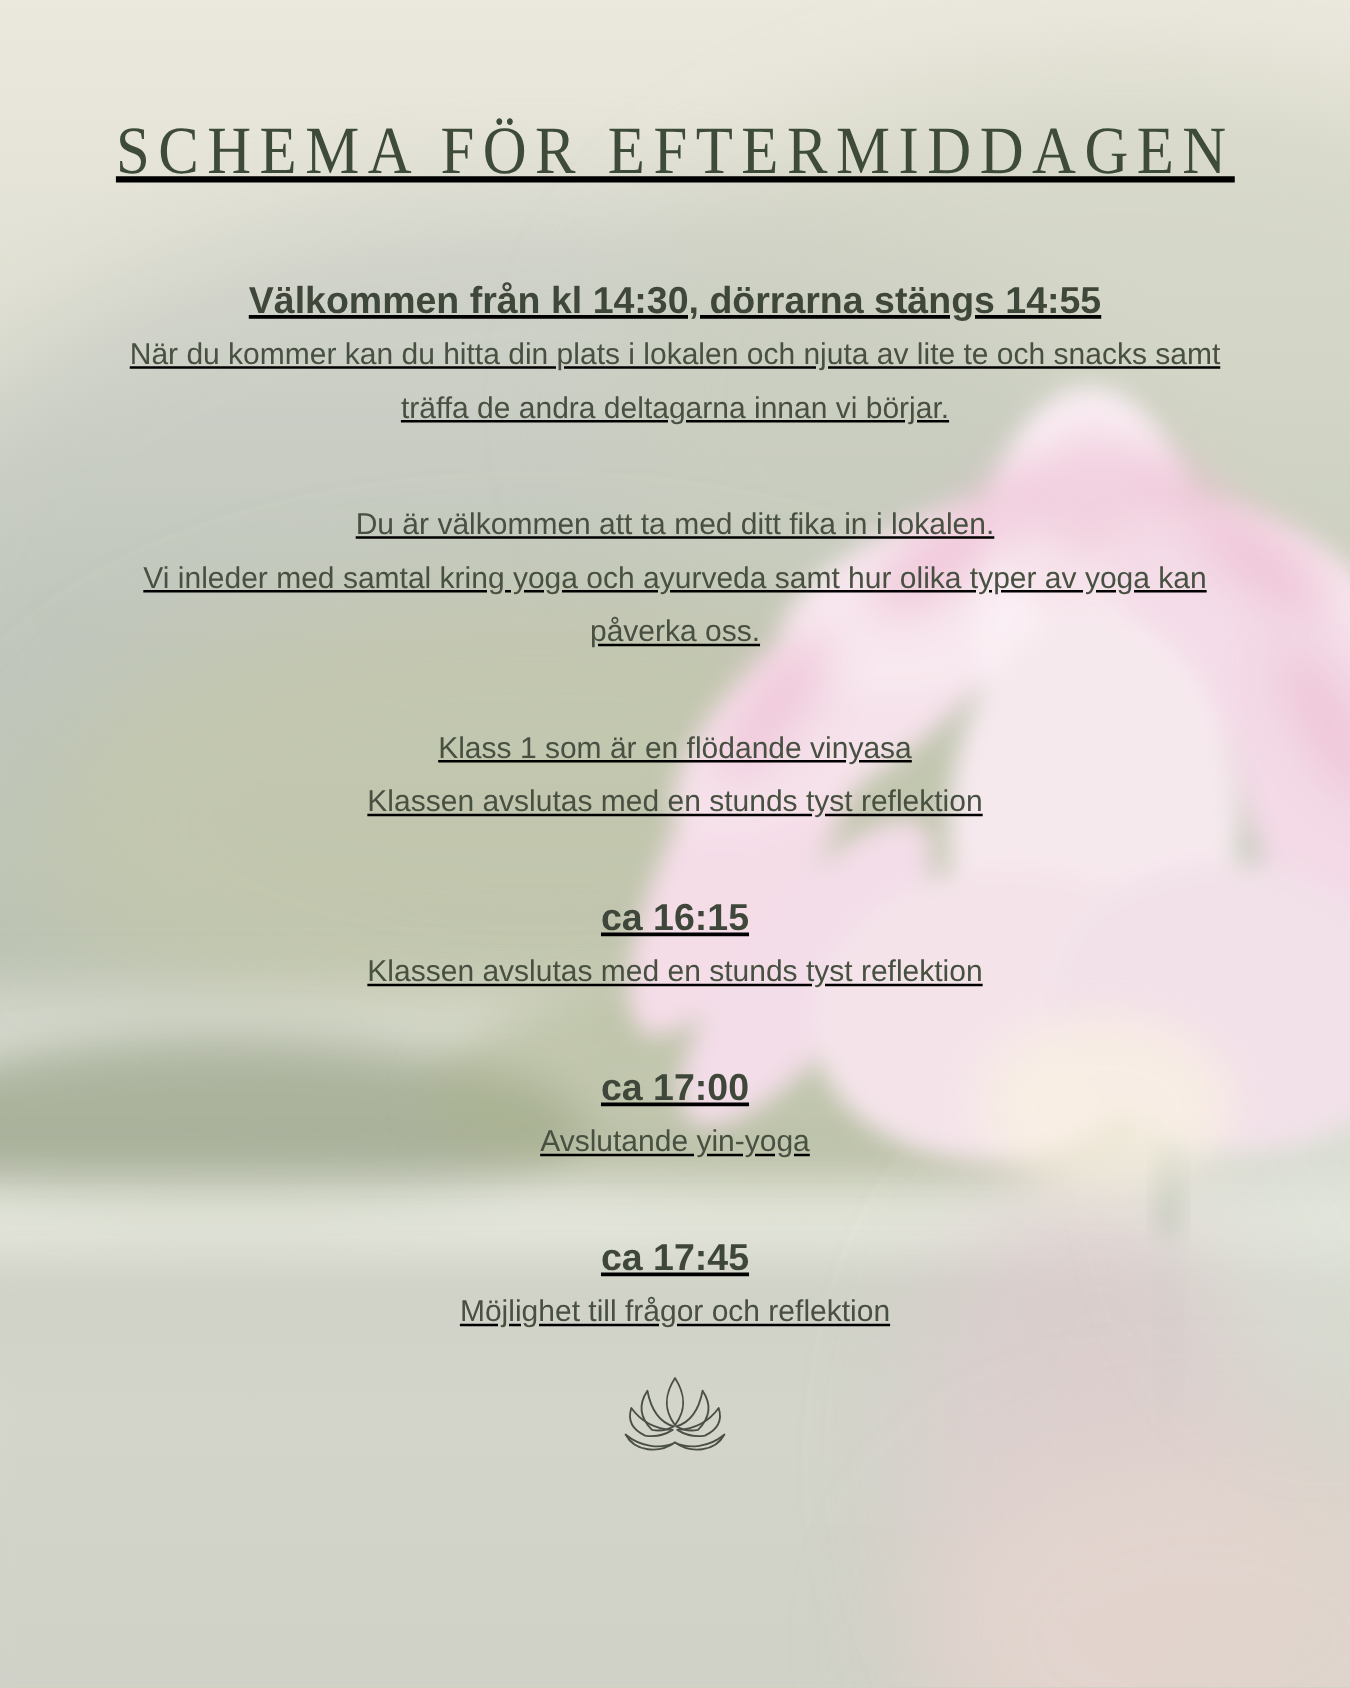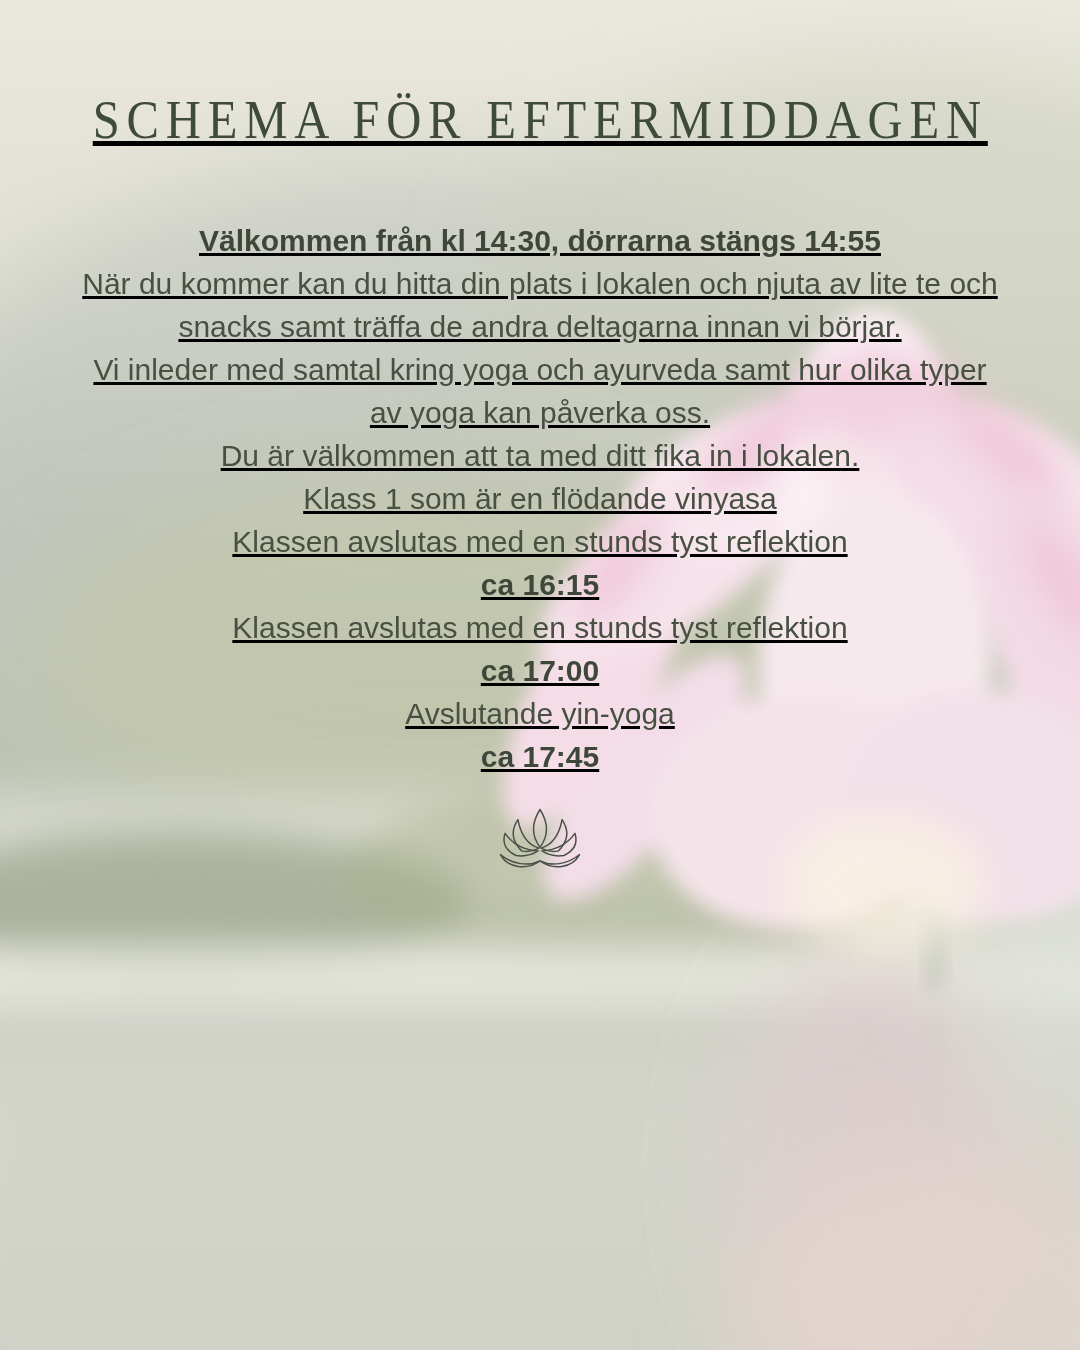--- a/index.html
+++ b/index.html
@@ -42,32 +42,33 @@
     line-height:1.05;
     letter-spacing:0.14em;
     transform:scaleX(0.9);
     transform-origin:center;
     color:#3d4b38;
     white-space:nowrap;
   }
   .sections{
     display:flex;
     flex-direction:column;
+    gap:50px;
     width:930px;
   }
   .section h2{
     margin:0;
     font-size:30px;
     line-height:43px;
     font-weight:700;
     color:#3e4739;
   }
   .section p{
     margin:0;
-    font-size:30px;
+    font-size:24px;
     line-height:43px;
     font-weight:400;
     color:#475041;
   }
   .footer-icon{
     margin-top:26px;
   }
   .footer-icon svg{display:block;}
 </style>
 </head>
@@ -153,41 +154,42 @@
     <h1 class="title">SCHEMA FÖR EFTERMIDDAGEN</h1>
 
     <div class="sections">
 
       <div class="section">
         <h2>Välkommen från kl 14:30, dörrarna stängs 14:55</h2>
         <p>När du kommer kan du hitta din plats i lokalen och njuta av lite te och snacks samt träffa de andra deltagarna innan vi börjar.</p>
       </div>
 
       <div class="section">
+        <p>Du är välkommen att ta med ditt fika in i lokalen.</p>
         <p>Vi inleder med samtal kring yoga och ayurveda samt hur olika typer av yoga kan påverka oss.</p>
-        <p>Du är välkommen att ta med ditt fika in i lokalen.</p>
       </div>
 
       <div class="section">
         <p>Klass 1 som är en flödande vinyasa</p>
         <p>Klassen avslutas med en stunds tyst reflektion</p>
       </div>
 
       <div class="section">
         <h2>ca 16:15</h2>
         <p>Klassen avslutas med en stunds tyst reflektion</p>
       </div>
 
       <div class="section">
         <h2>ca 17:00</h2>
         <p>Avslutande yin-yoga</p>
       </div>
 
       <div class="section">
         <h2>ca 17:45</h2>
+        <p>Möjlighet till frågor och reflektion</p>
       </div>
 
     </div>
 
     <div class="footer-icon">
       <svg width="92" height="68" viewBox="0 0 100 72" xmlns="http://www.w3.org/2000/svg" aria-hidden="true">
         <g fill="none" stroke="#4a5046" stroke-width="1.6" stroke-linejoin="round" stroke-linecap="round">
 
           <path d="M50 5 C43 16 38 30 50 46 C62 30 57 16 50 5 Z"></path>
 

